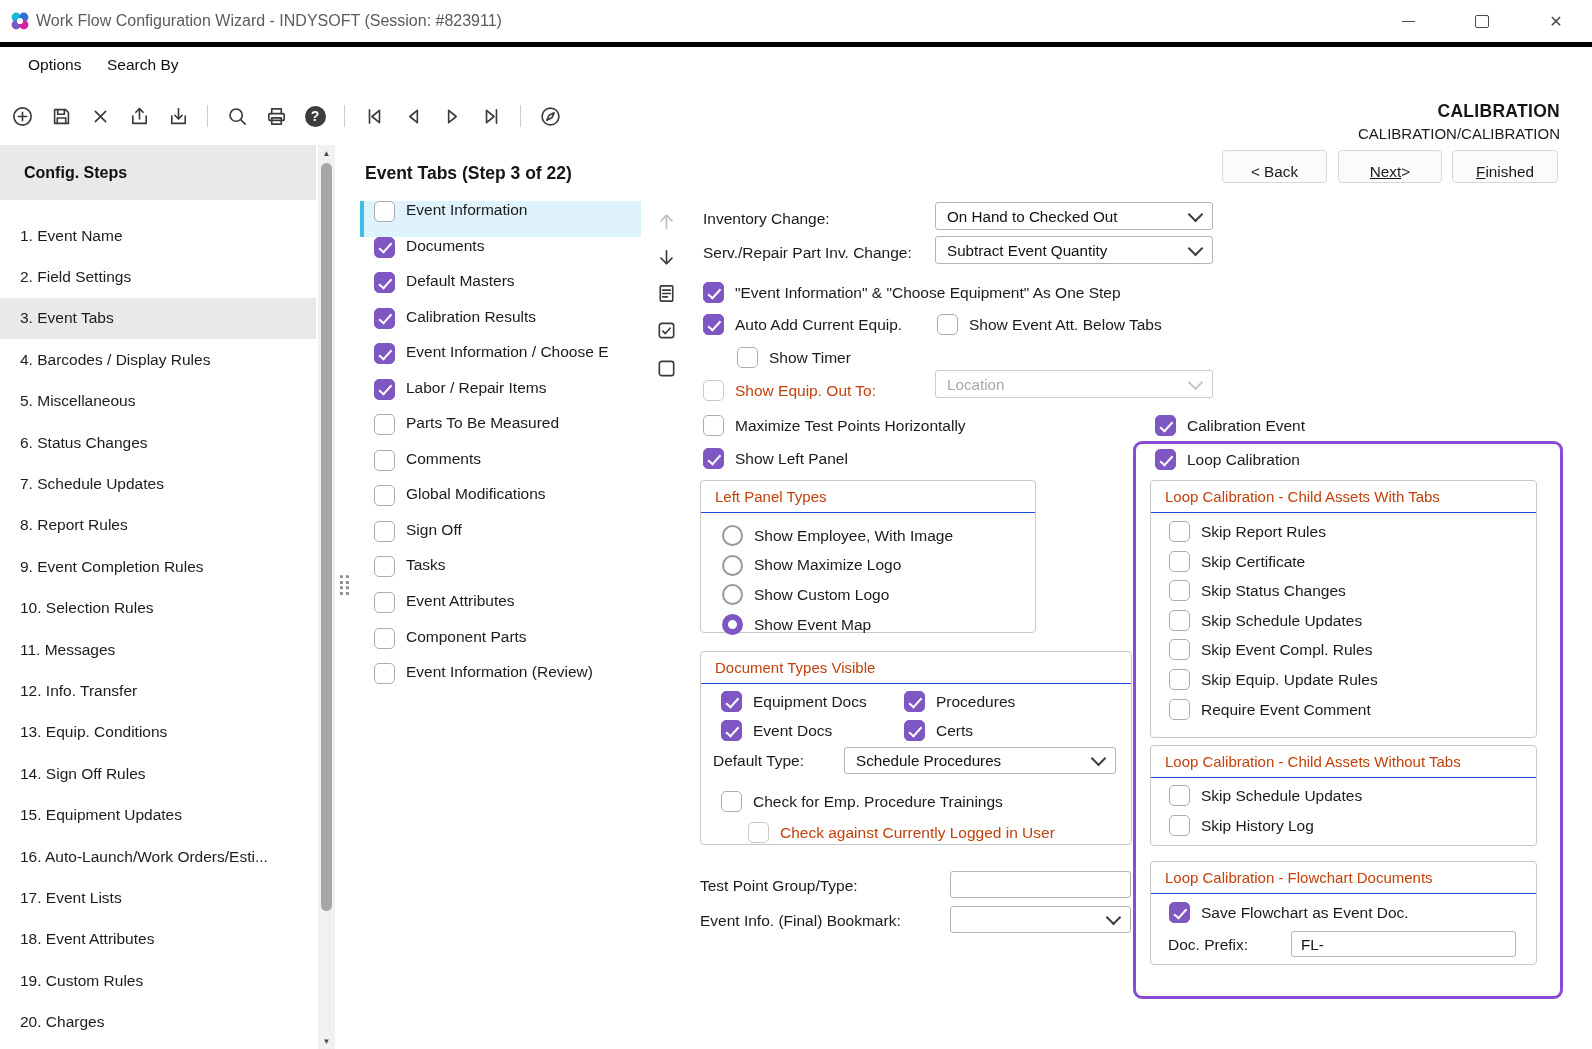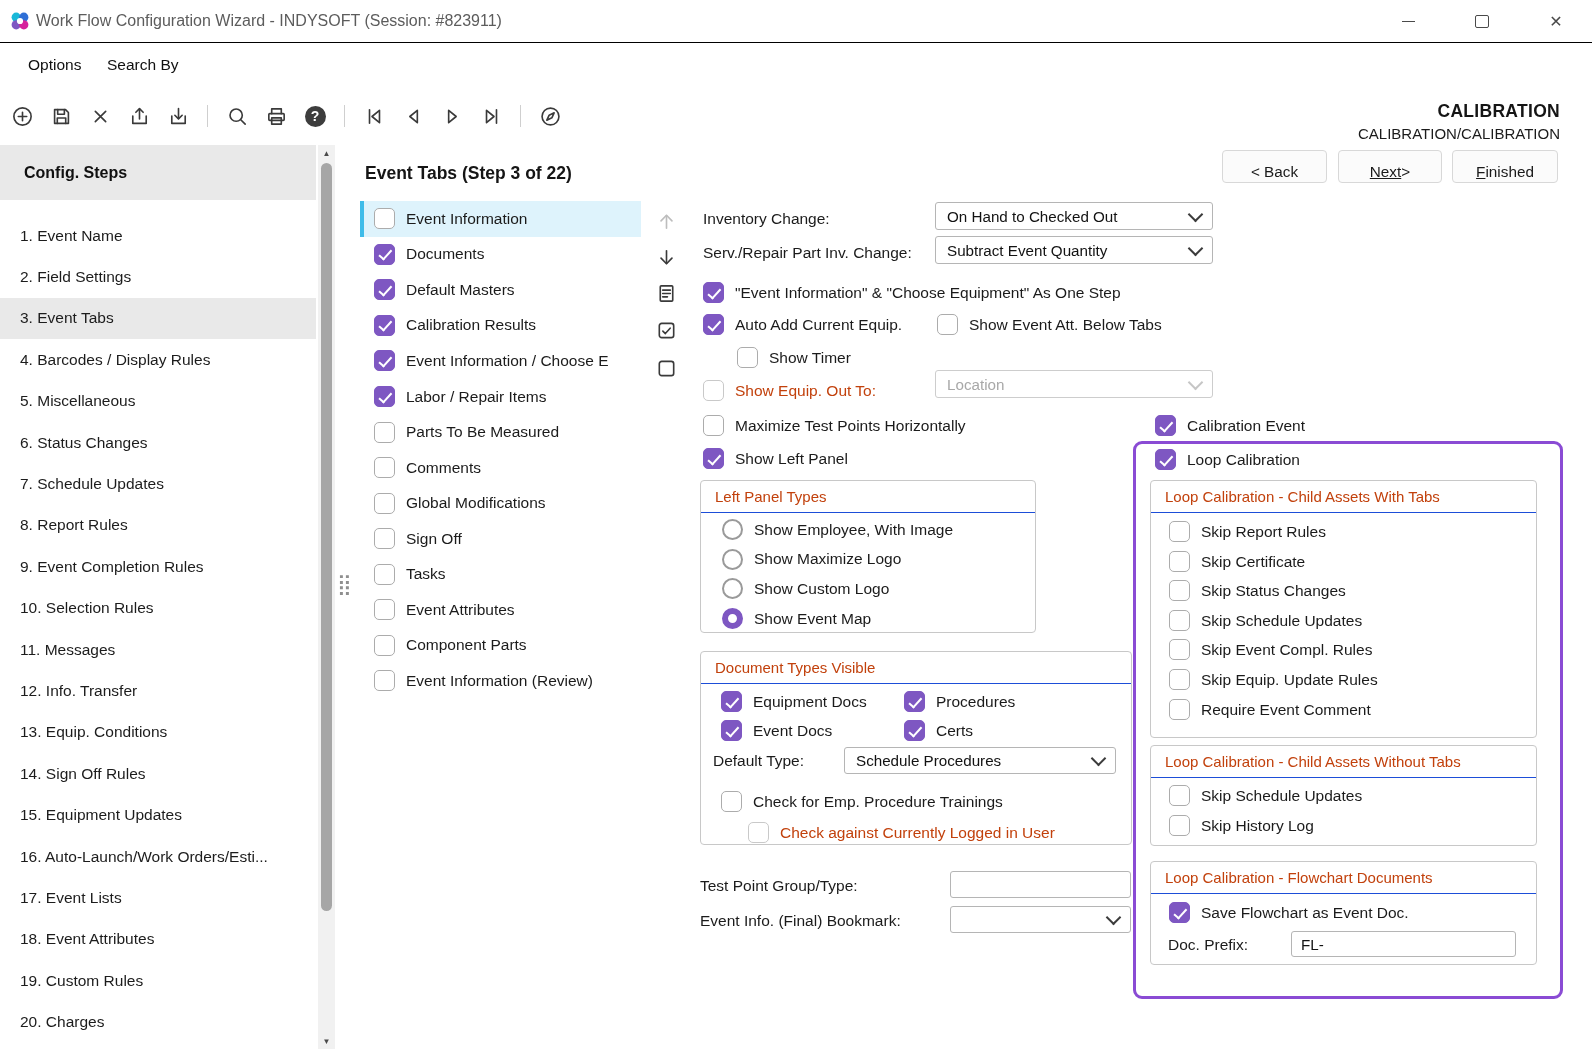--- a/index.html
+++ b/index.html
@@ -1,21 +1,21 @@
 <!DOCTYPE html>
 <html><head>
 <meta charset="utf-8">
 <style>
   html,body{margin:0;padding:0;background:#fff}
   body{font-family:"Liberation Sans","DejaVu Sans",sans-serif;color:#1b1b1b;-webkit-font-smoothing:antialiased}
   .screen{position:relative;width:1592px;height:1049px;background:#fff;overflow:hidden}
   .abs{position:absolute}
 
   
-  .titlebar{position:absolute;left:0;top:0;width:100%;height:42px;background:#fff;border-bottom:1px solid #000000}
+  .titlebar{position:absolute;left:0;top:0;width:100%;height:42px;background:#fff;border-bottom:5px solid #000000}
   .app-icon{position:absolute;left:8px;top:9px;width:24px;height:24px}
   .title-text{position:absolute;left:36px;top:0;height:42px;line-height:42px;font-size:16px;color:#5c5c5c;white-space:nowrap}
   .win-btn{position:absolute;top:0;width:46px;height:42px;display:flex;align-items:center;justify-content:center;color:#4a4a4a;font-size:16px}
   .min-bar{width:13px;border-top:1.6px solid #4a4a4a}
   .max-box{width:12px;height:11px;border:1.5px solid #4a4a4a;border-radius:2px}
 
   
   .menu-item{position:absolute;top:56px;font-size:15.5px;color:#101010;white-space:nowrap}
   .toolbar{position:absolute;left:9px;top:92px;height:48px;display:flex;align-items:center;gap:13px}
   .tb{width:26px;height:26px;display:flex;align-items:center;justify-content:center}
@@ -37,21 +37,21 @@
   .side-row{height:41.4px;display:flex;align-items:center;padding-left:20px;font-size:15.5px;color:#1c1c1c;white-space:nowrap;overflow:hidden}
   .side-row.selected{background:#e9e9e9}
   .sb-track{position:absolute;left:318px;top:145px;width:17px;height:904px;background:#f1f1f1}
   .sb-arrow{position:absolute;left:0;width:17px;height:16px;display:flex;align-items:center;justify-content:center;font-size:8px;color:#4a4a4a}
   .sb-thumb{position:absolute;left:3px;top:18px;width:11px;height:748px;background:#a6a6a6;border-radius:6px}
   .grip{position:absolute;left:337px;top:574px;font-size:20px;color:#8f8f8f;line-height:1}
 
   
   .main-title{position:absolute;left:365px;top:163px;font-size:17.5px;font-weight:bold;color:#151515}
   .tab-list{position:absolute;left:360px;top:201px;width:281px}
-  .tab-row{height:35.55px;display:flex;align-items:center;gap:11px;padding-left:10px;border-left:4px solid transparent;white-space:nowrap;overflow:hidden}
+  .tab-row{height:35.55px;display:flex;align-items:flex-start;gap:11px;padding-left:10px;border-left:4px solid transparent;white-space:nowrap;overflow:hidden}
   .tab-row.selected{background:#def3fc;border-left-color:#3fbce9}
 
   .cb{flex:0 0 auto;width:21px;height:21px;border:1.5px solid #acacac;border-radius:5px;background:#fff;box-sizing:border-box;position:relative}
   .cb.checked{background:#7e57c2;border-color:#7e57c2}
   .cb.checked::after{content:"";position:absolute;left:6.5px;top:2.5px;width:5px;height:10.5px;border:solid #fff;border-width:0 2.4px 2.4px 0;transform:rotate(42deg)}
   .cb.dim{border-color:#c9c9c9}
   .lbl{font-size:15.5px;color:#1b1b1b;white-space:nowrap}
   .lbl.dim{color:#c2410c}
   .check-row{position:absolute;display:flex;align-items:center;gap:11px;height:25px}
   .flabel{position:absolute;font-size:15.5px;line-height:22px;color:#1b1b1b;white-space:nowrap}
@@ -398,21 +398,21 @@
       <span class="cb"></span>
       <span class="lbl">Maximize Test Points Horizontally</span>
     </div>
   <div class="check-row" style="left:703px;top:446px">
       <span class="cb checked"></span>
       <span class="lbl">Show Left Panel</span>
     </div>
 
   <div class="groupbox" style="left:700px;top:480px;width:336px;height:153px">
     <div class="gb-title">Left Panel Types</div>
-    <div class="radio-row" style="margin-top:2px">
+    <div class="radio-row" style="margin-top:8px">
         <span class="radio"></span>
         <span class="lbl">Show Employee, With Image</span>
       </div>
     <div class="radio-row">
         <span class="radio"></span>
         <span class="lbl">Show Maximize Logo</span>
       </div>
     <div class="radio-row">
         <span class="radio"></span>
         <span class="lbl">Show Custom Logo</span>

